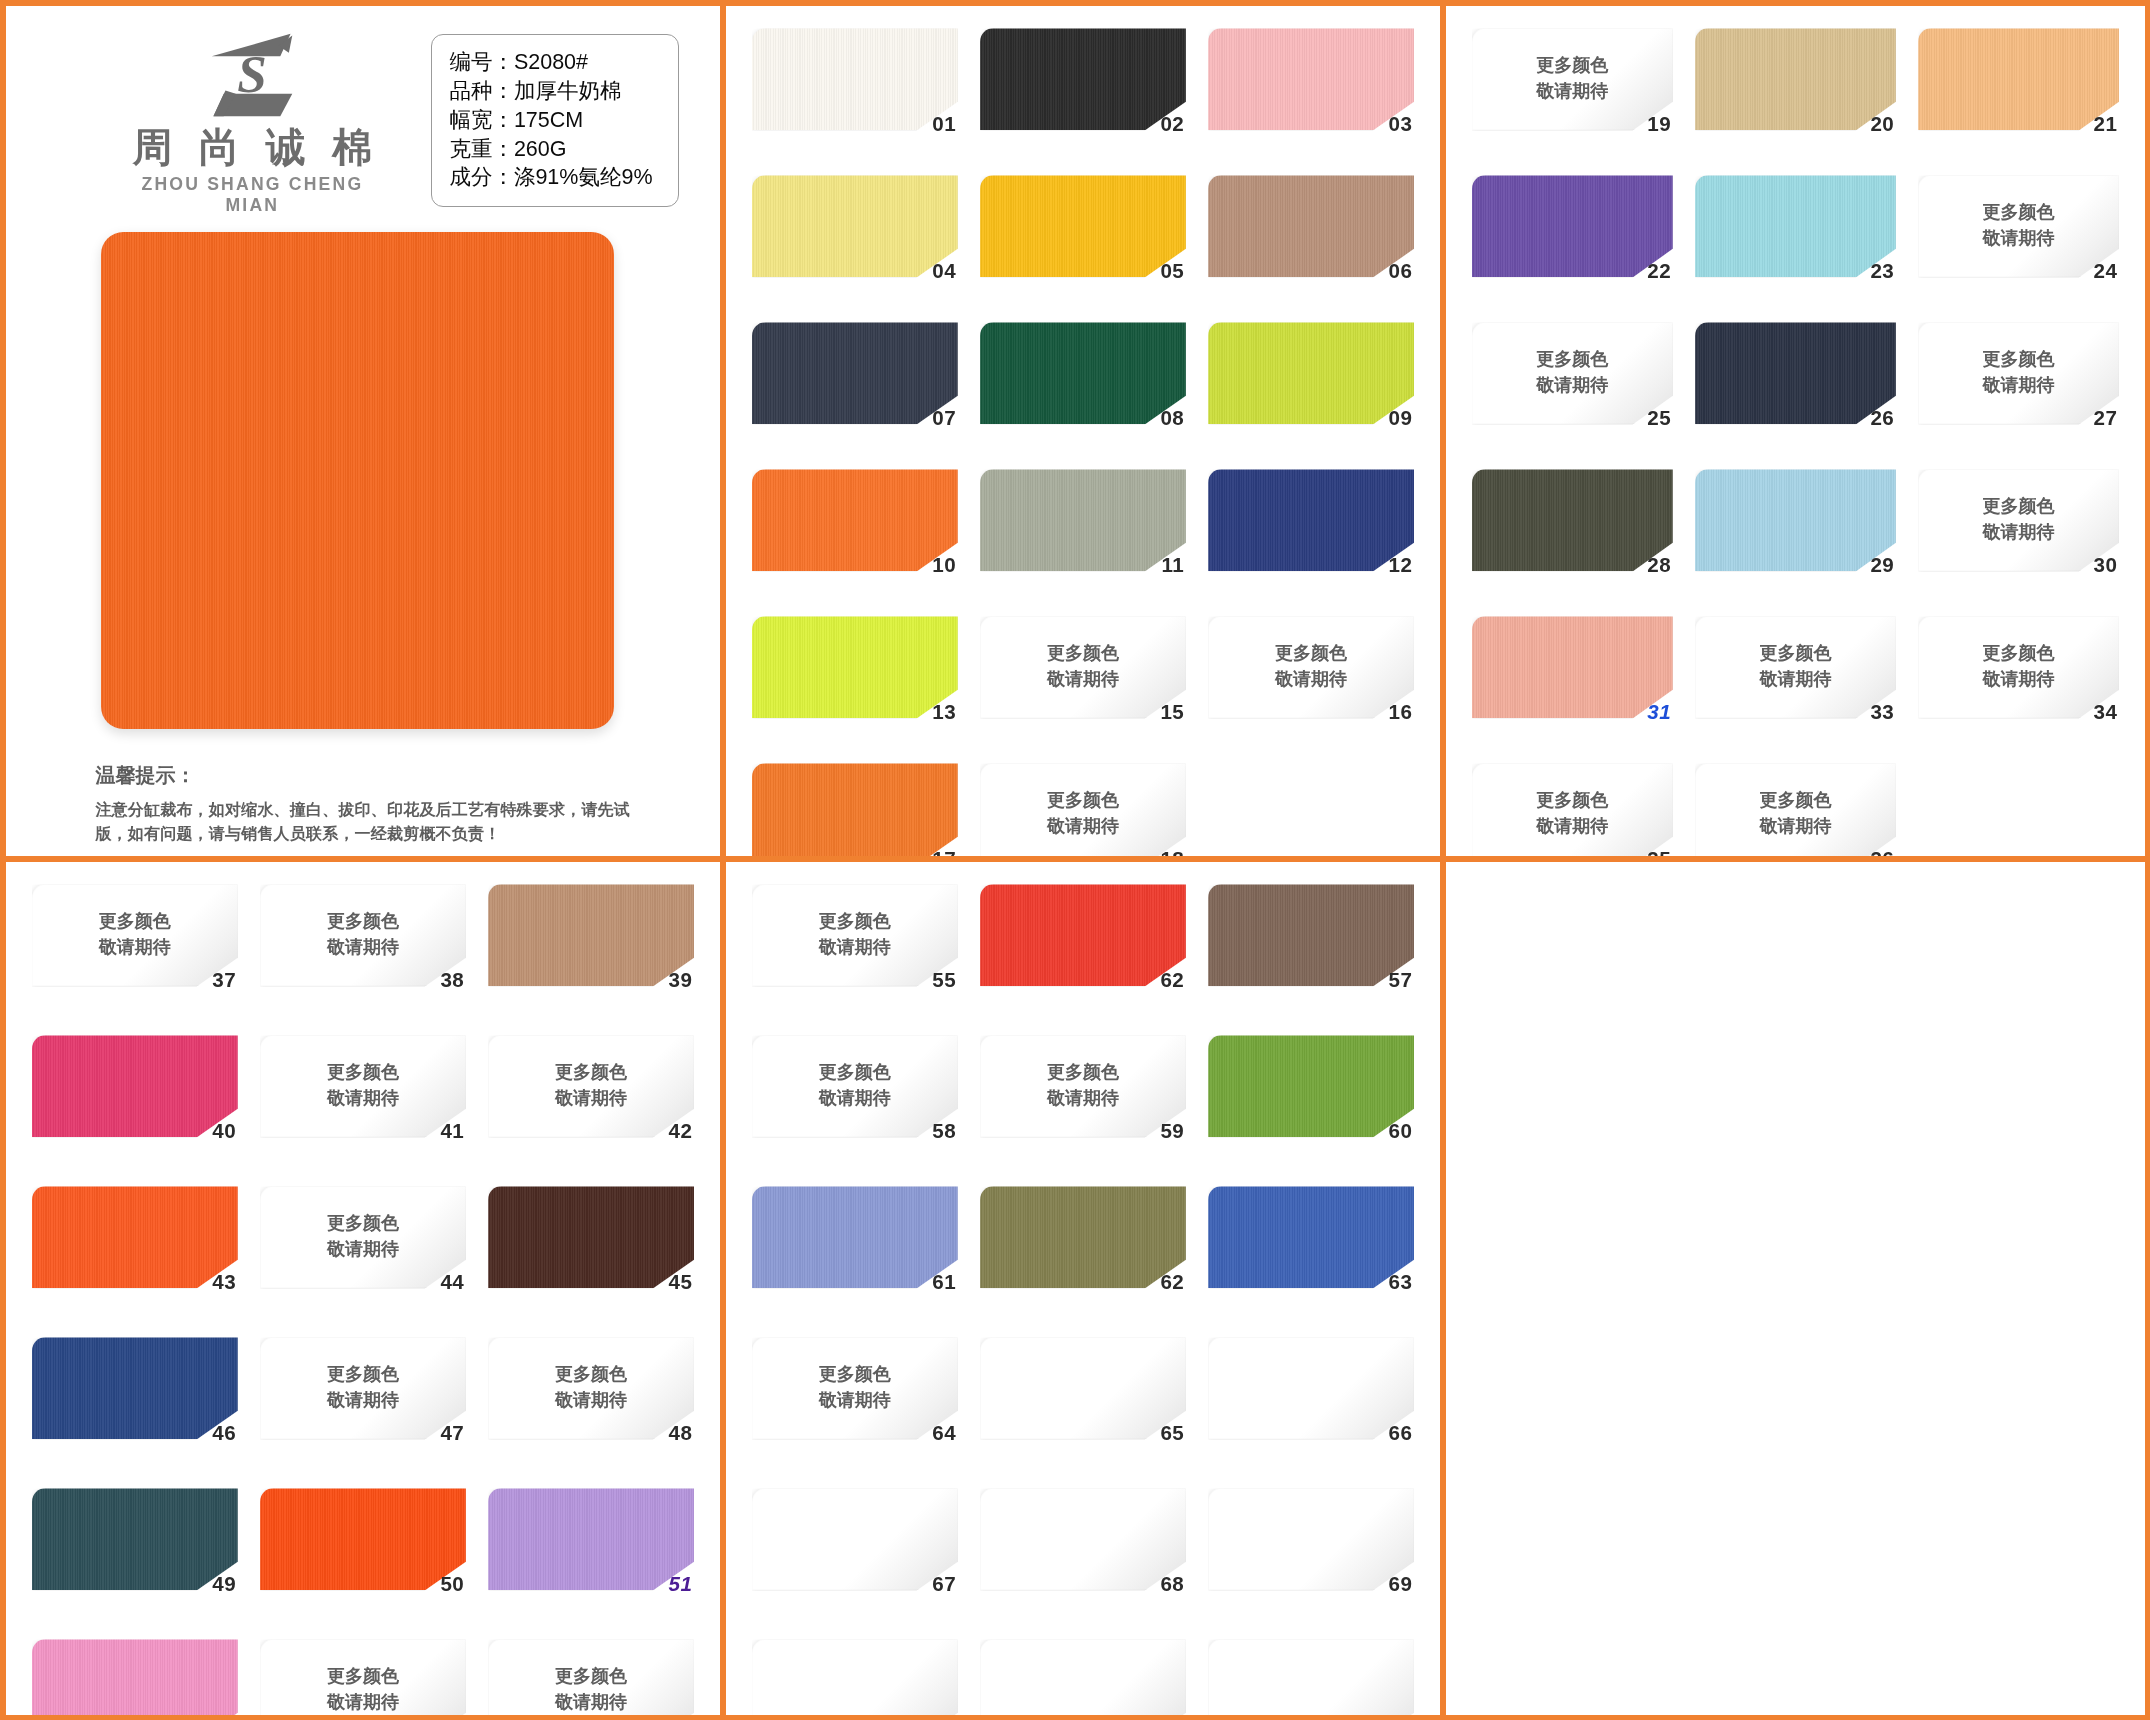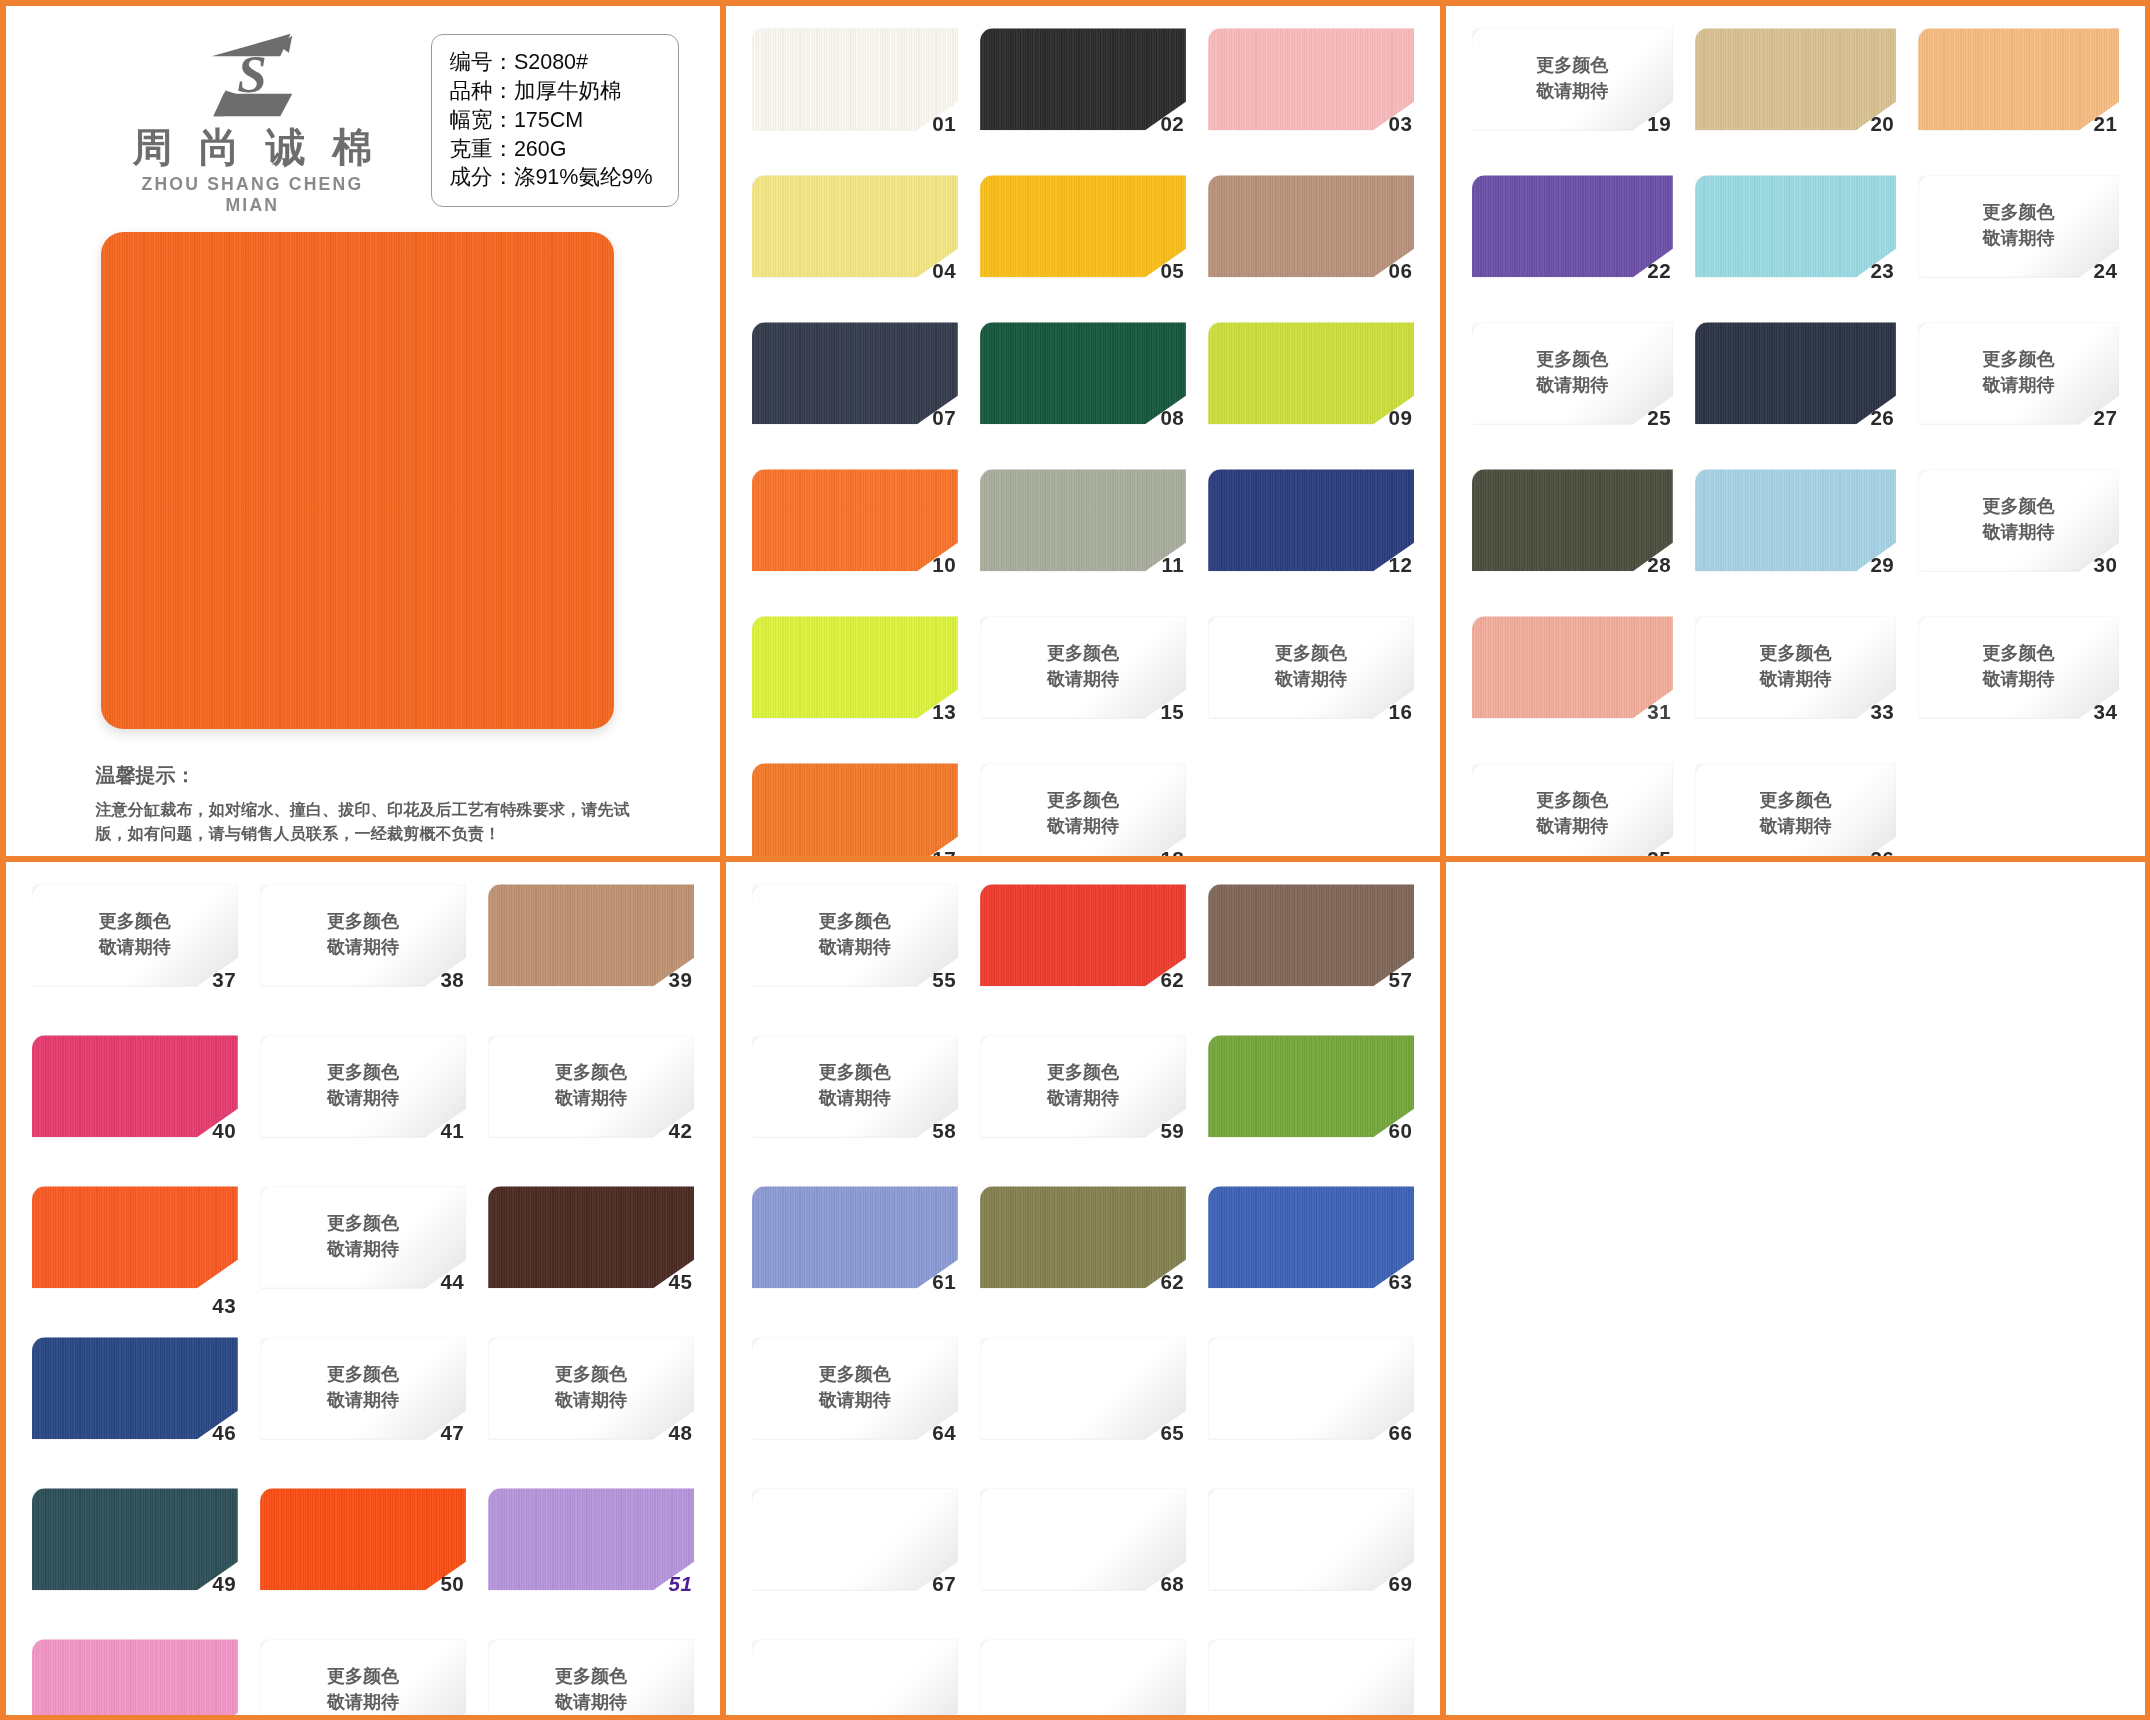--- a/index.html
+++ b/index.html
@@ -394,21 +394,21 @@
           <div class="swatch placeholder">
             <div class="ph-text">
               <span>更多颜色</span>
               <span>敬请期待</span>
             </div>
           </div>
           <div class="sw-num" style="color: rgb(43, 43, 43);">30</div>
         </div>
         <div class="swatch-cell">
           <div class="swatch" style="--sw: #F2AD9B;"></div>
-          <div class="sw-num" style="color: #404040;">31</div>
+          <div class="sw-num" style="color: #1d4ed8; font-style: italic;">31</div>
         </div>
         <div class="swatch-cell">
           <div class="swatch placeholder">
             <div class="ph-text">
               <span>更多颜色</span>
               <span>敬请期待</span>
             </div>
           </div>
           <div class="sw-num" style="color: rgb(43, 43, 43);">33</div>
         </div>
@@ -483,21 +483,21 @@
           <div class="swatch placeholder">
             <div class="ph-text">
               <span>更多颜色</span>
               <span>敬请期待</span>
             </div>
           </div>
           <div class="sw-num" style="color: rgb(43, 43, 43);">42</div>
         </div>
         <div class="swatch-cell">
           <div class="swatch" style="--sw: #FA5A22;"></div>
-          <div class="sw-num" style="color: rgb(43, 43, 43); margin-top: 24px;">43</div>
+          <div class="sw-num" style="color: rgb(43, 43, 43);">43</div>
         </div>
         <div class="swatch-cell">
           <div class="swatch placeholder">
             <div class="ph-text">
               <span>更多颜色</span>
               <span>敬请期待</span>
             </div>
           </div>
           <div class="sw-num" style="color: rgb(43, 43, 43);">44</div>
         </div>

